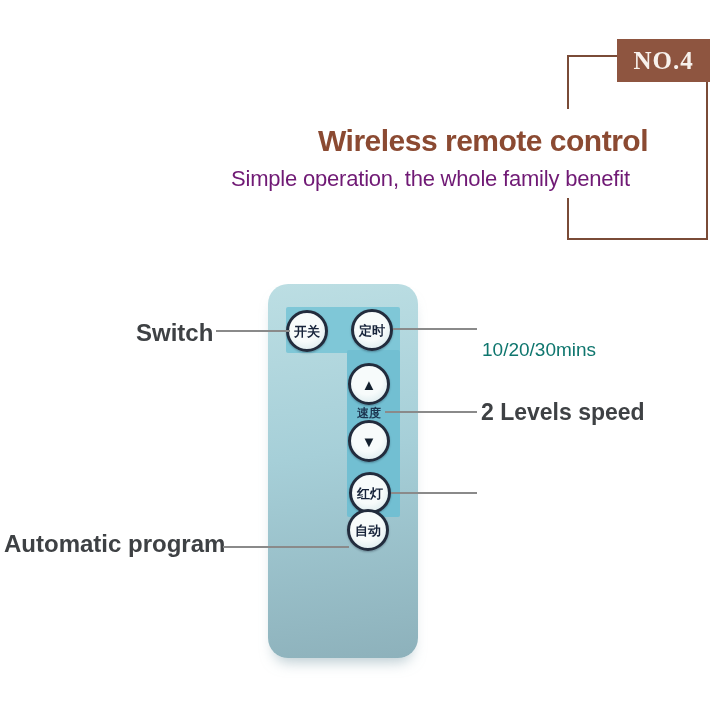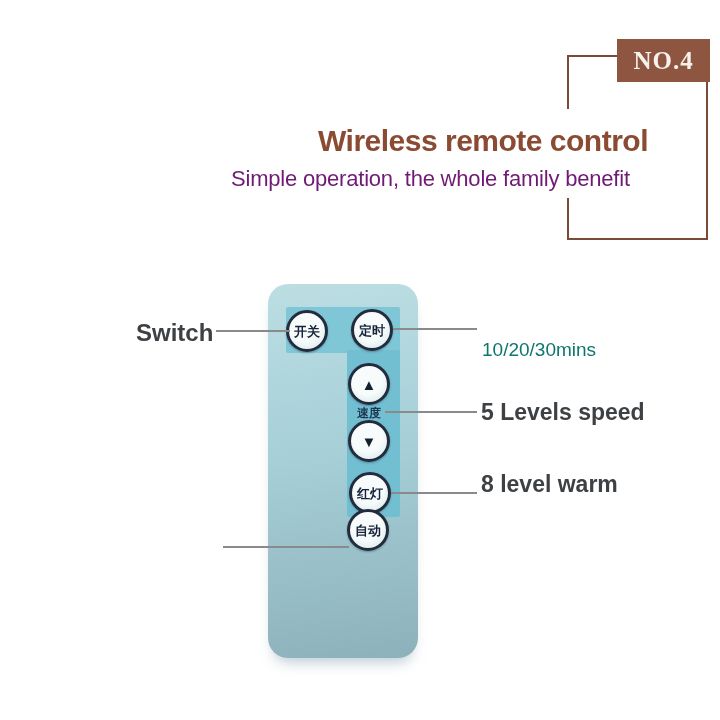--- a/index.html
+++ b/index.html
@@ -125,18 +125,18 @@
   </div>
 
   <div class="lead lead-switch"></div>
   <div class="lead lead-timing"></div>
   <div class="lead lead-speed"></div>
   <div class="lead lead-warm"></div>
   <div class="lead lead-auto"></div>
 
   <div class="note note-switch">Switch</div>
   <div class="note-timing-sub">10/20/30mins</div>
-  <div class="note note-speed">5 Levels speed</div>
+  <div class="note note-speed">2 Levels speed</div>
   <div class="note note-warm">
-    <div>8 level warm</div>
   </div>
+  <div class="note note-auto">Automatic program</div>
 
 </div>
 
 </body></html>

